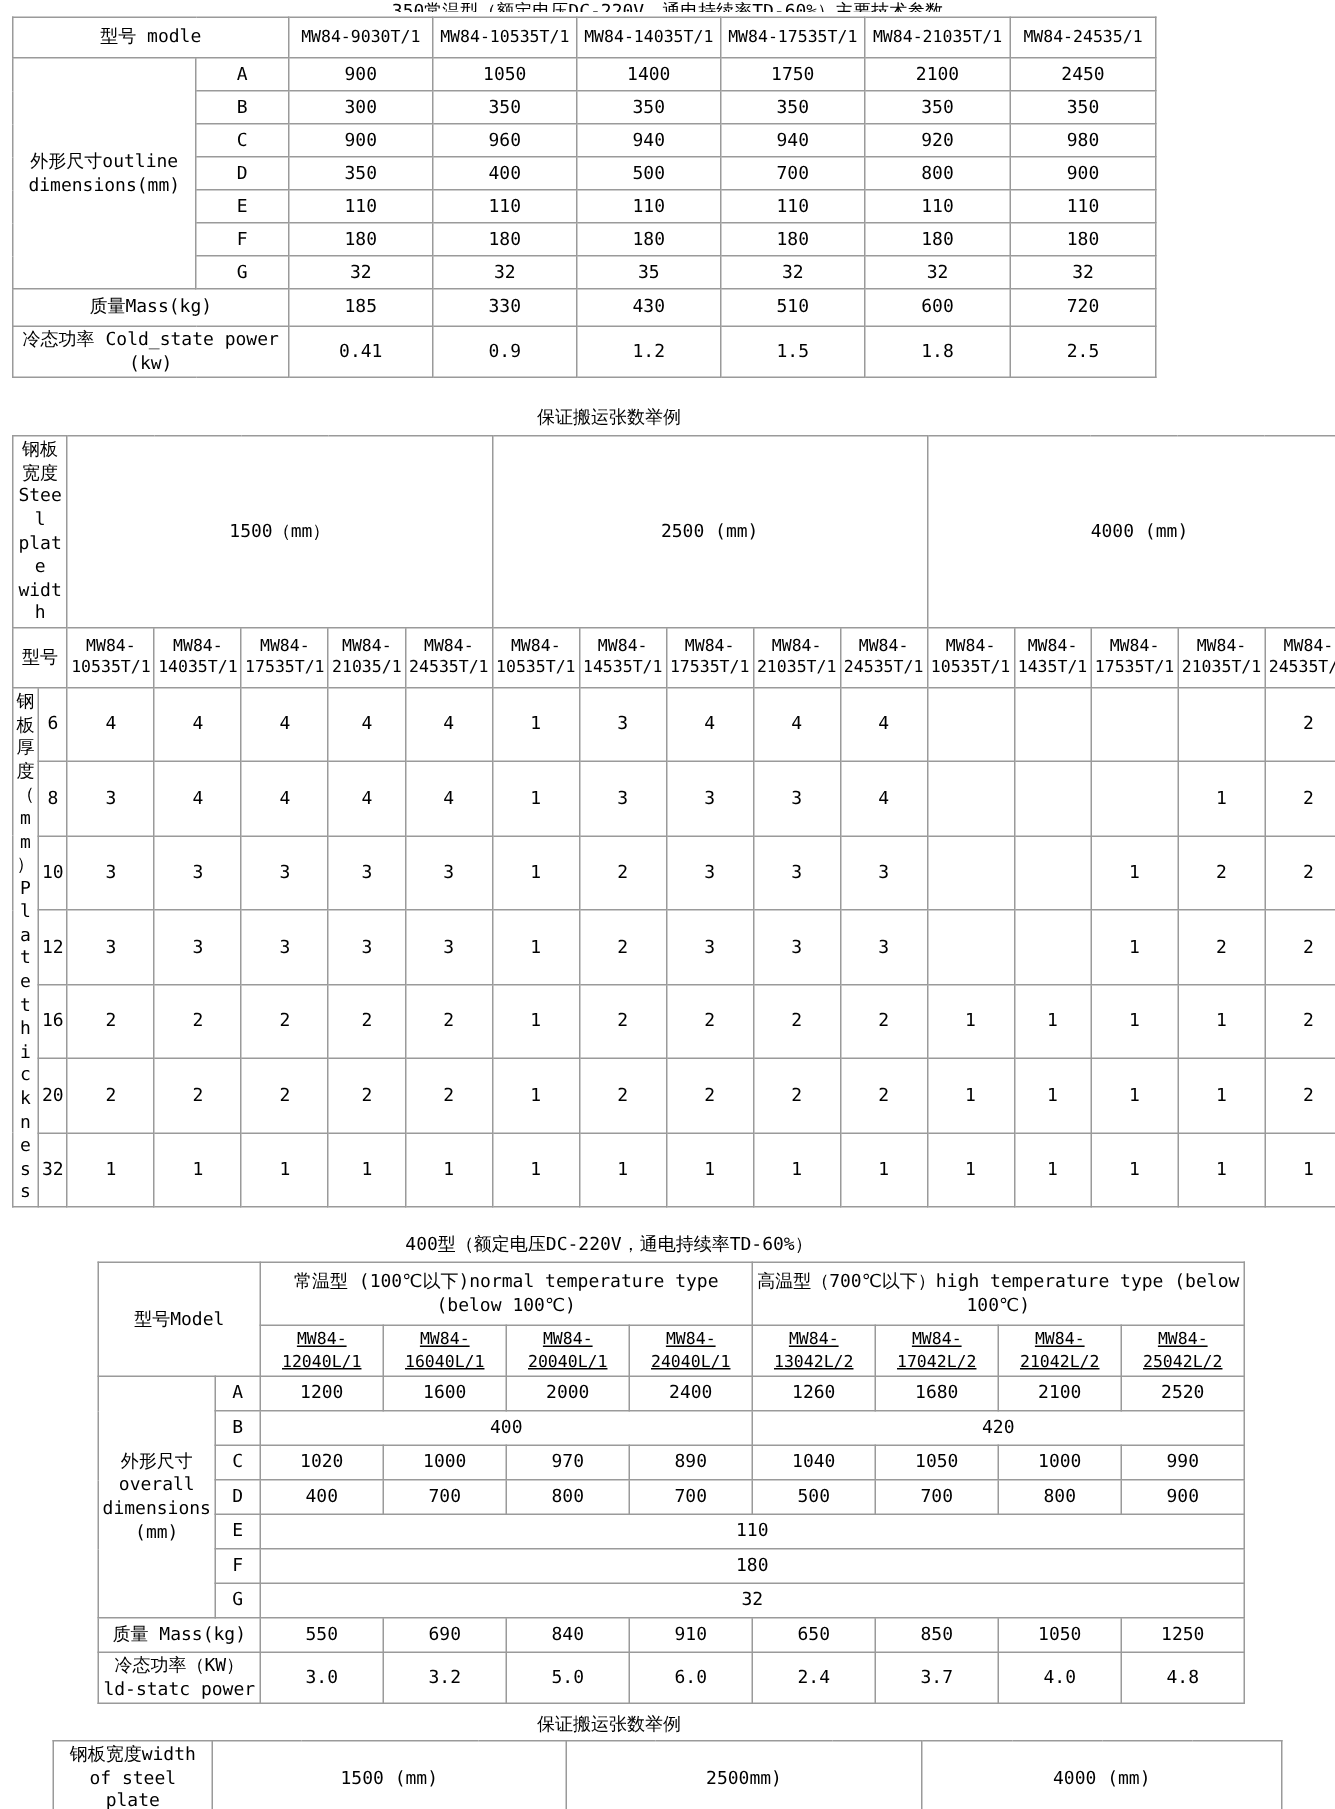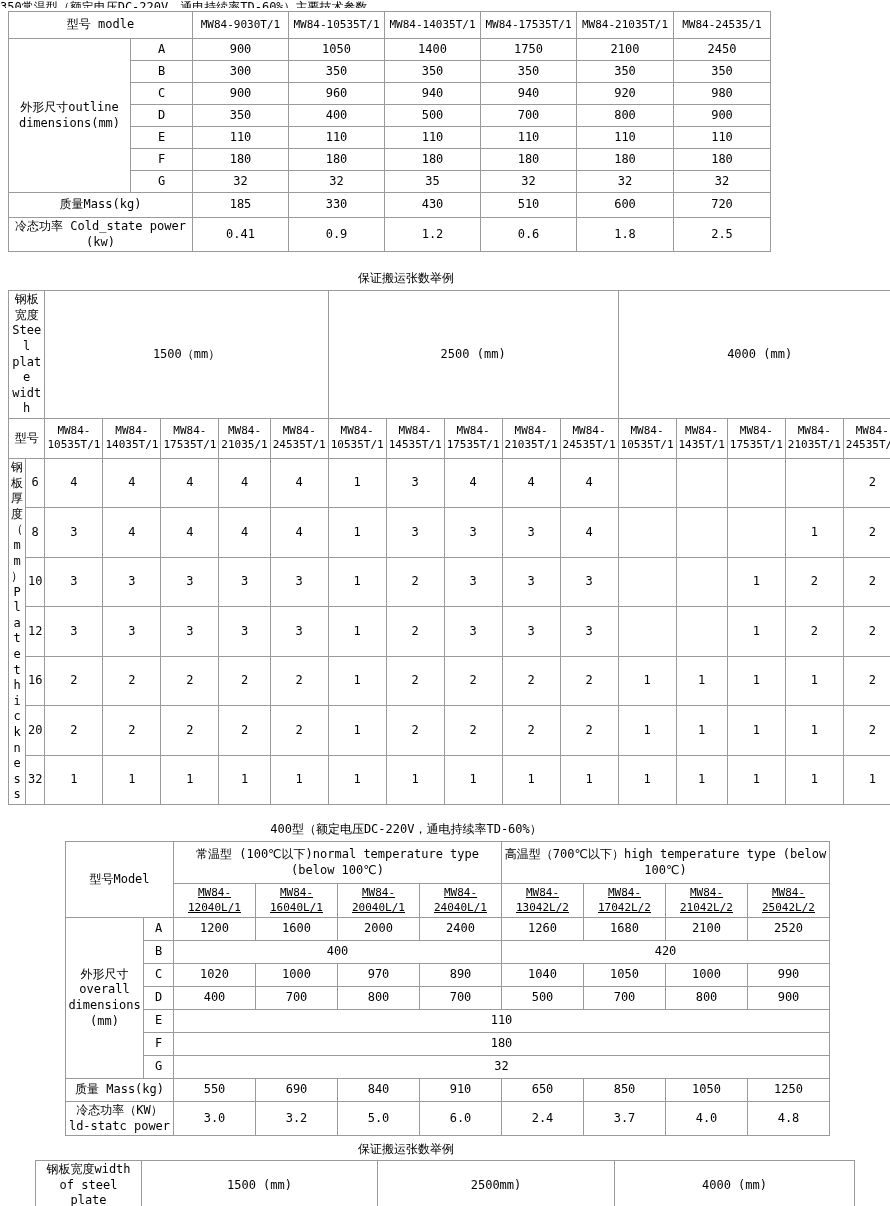--- a/index.html
+++ b/index.html
@@ -1,20 +1,20 @@
 <!DOCTYPE html>
 <html><head>
 <meta charset="utf-8">
 <style>
   * { box-sizing: border-box; }
   html, body { margin: 0; padding: 0; background: #ffffff; }
   body { font-family: "DejaVu Sans Mono", "DejaVu Sans", monospace; color: #000; }
   .page { width: 890px; min-height: 1206px; background: #fff; overflow: hidden; }
 
-  .cut-title { height: 8px; overflow: hidden; font-size: 12px; }
+  .cut-title { height: 8px; overflow: hidden; text-align: center; font-size: 12px; }
   .cut-title span { display: inline-block; margin-top: -10px; line-height: 18px; }
 
   .caption { width: 812px; text-align: center; font-size: 12px; line-height: 16px; }
   .cap2 { margin-top: 18px; margin-bottom: 4px; }
   .cap3 { margin-top: 16px; margin-bottom: 4px; }
   .cap4 { margin-top: 5px; margin-bottom: 3px; }
 
   table.spec { border-collapse: collapse; table-layout: fixed; background: #fff; }
   .spec td {
     border: 1px solid #9a9a9a;
@@ -146,21 +146,21 @@
           <td>430</td>
           <td>510</td>
           <td>600</td>
           <td>720</td>
         </tr>
         <tr>
           <td colspan="2" class="lbl">冷态功率 Cold_state power (kw)</td>
           <td>0.41</td>
           <td>0.9</td>
           <td>1.2</td>
-          <td>0.6</td>
+          <td>1.5</td>
           <td>1.8</td>
           <td>2.5</td>
         </tr>
       </tbody>
     </table>
 
   <div class="caption cap2">保证搬运张数举例</div>
 
   <table id="t2" class="spec t2">
       <colgroup>

